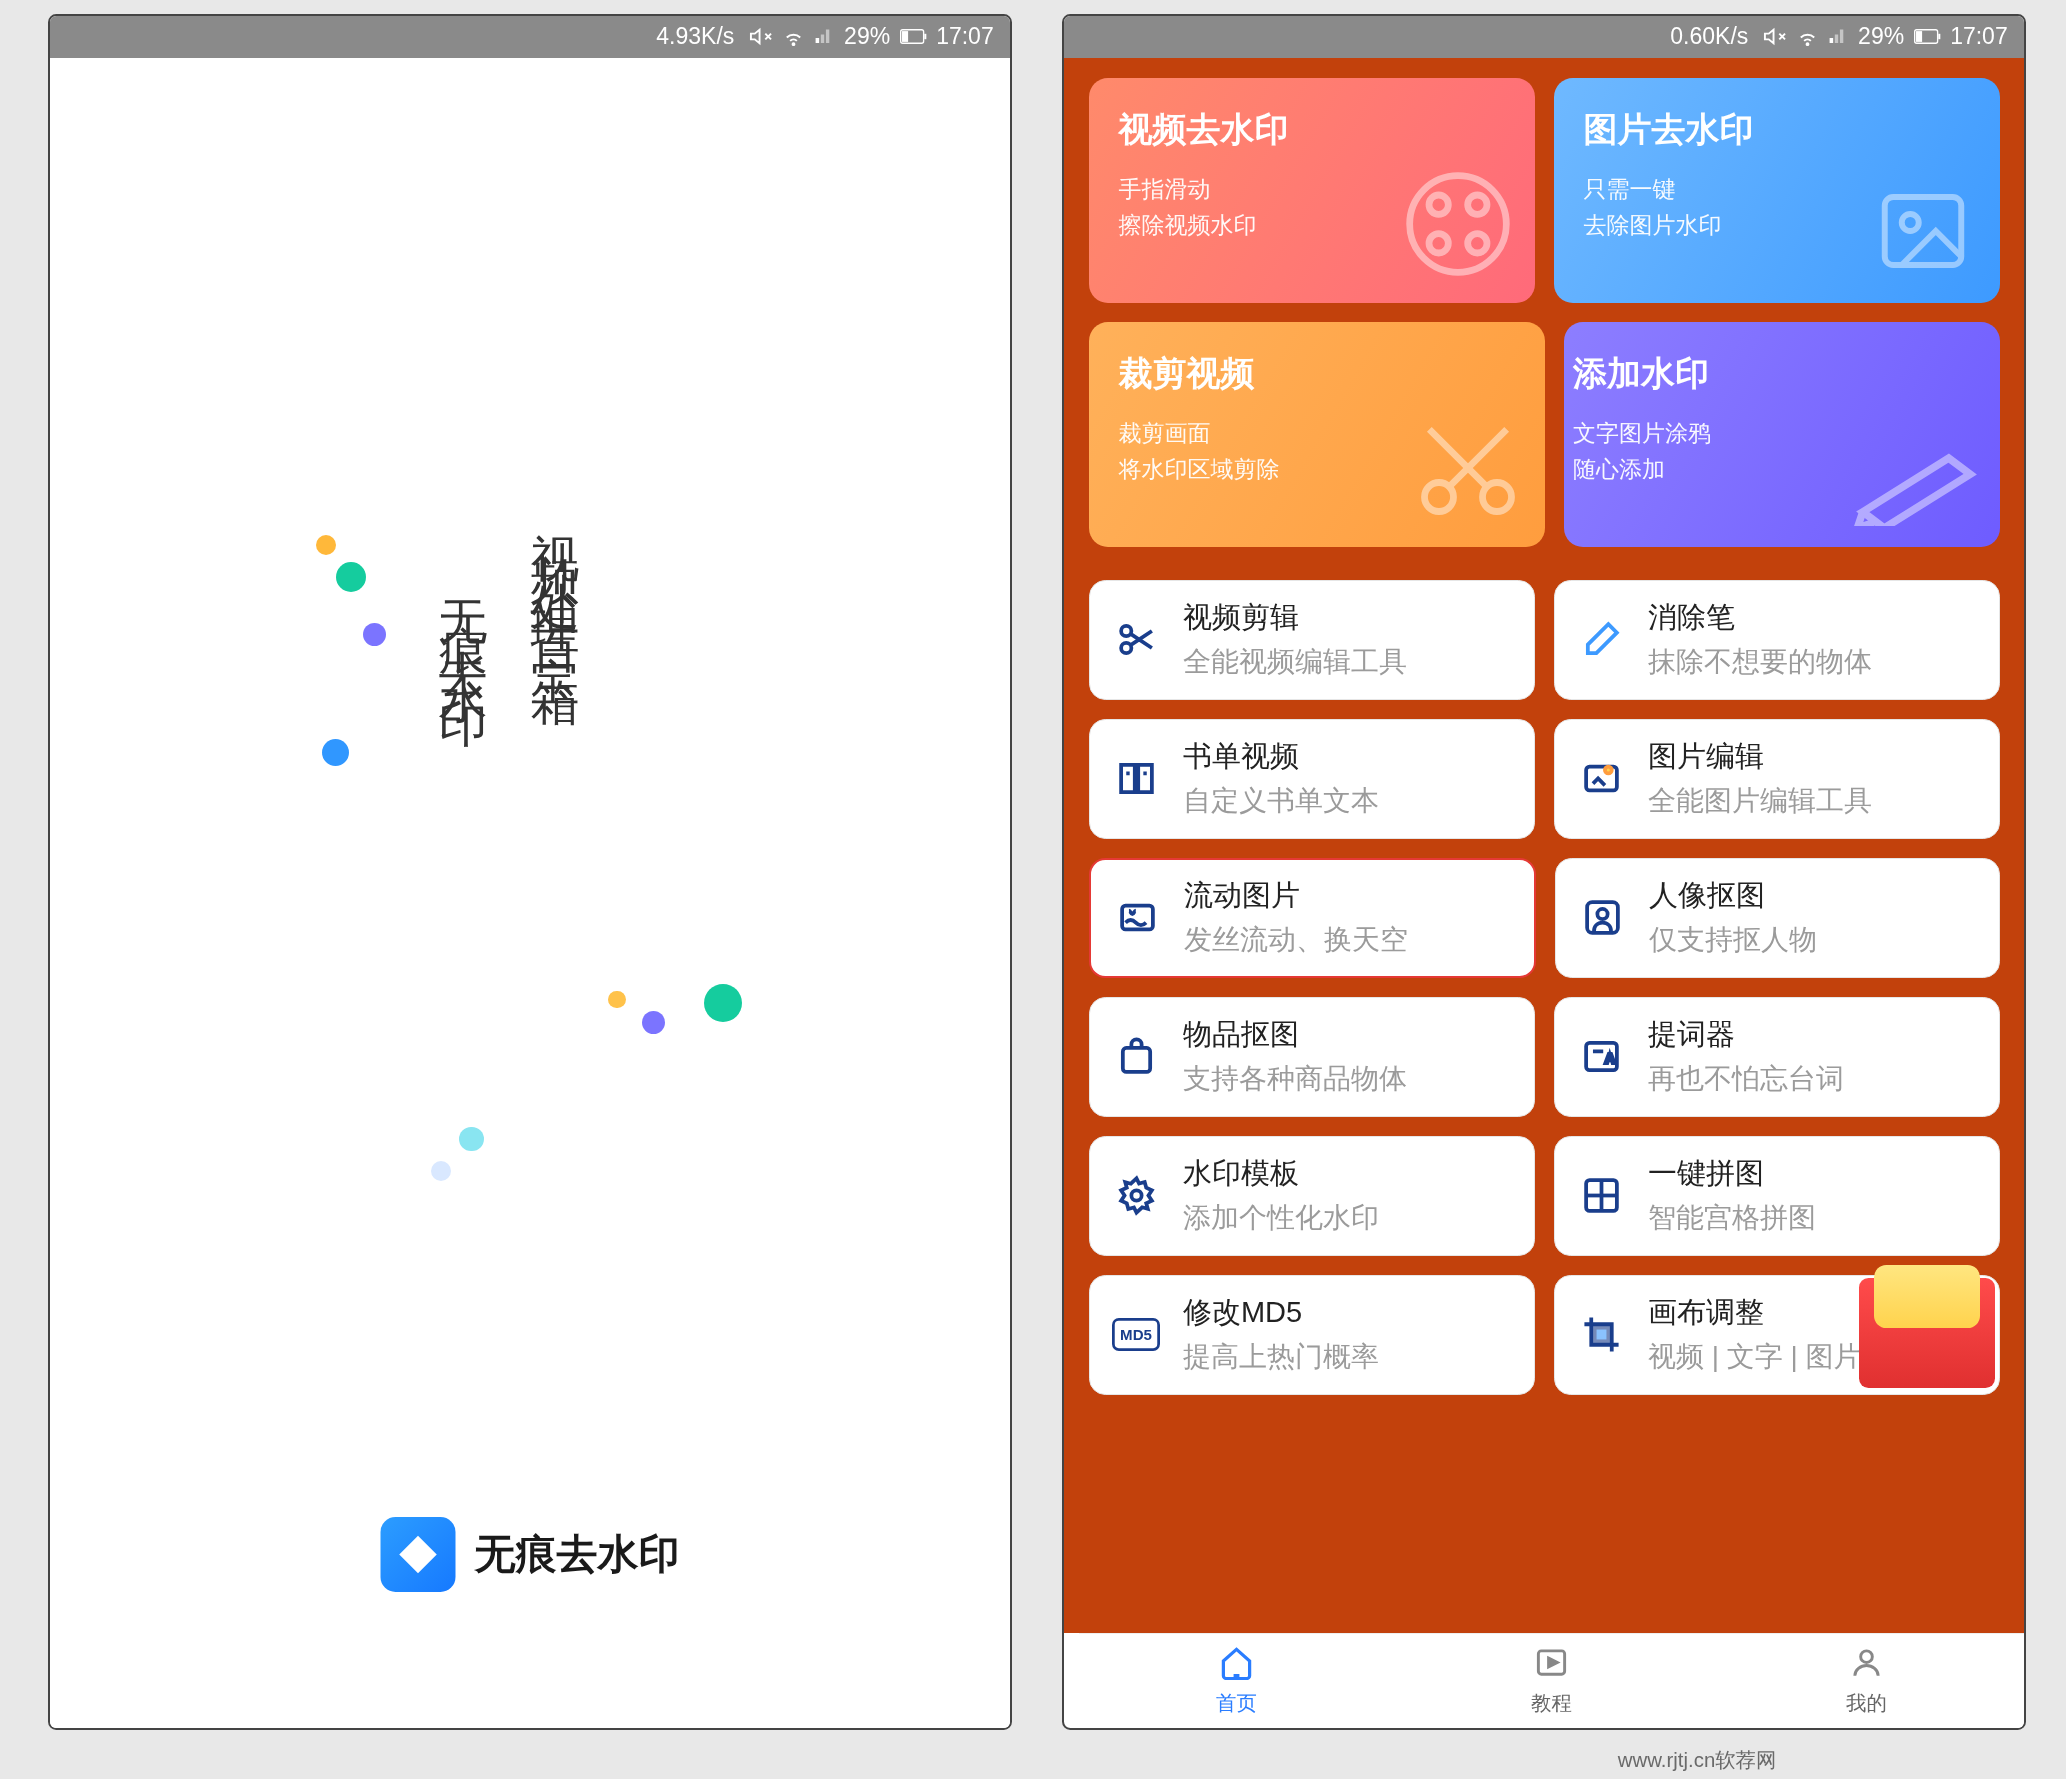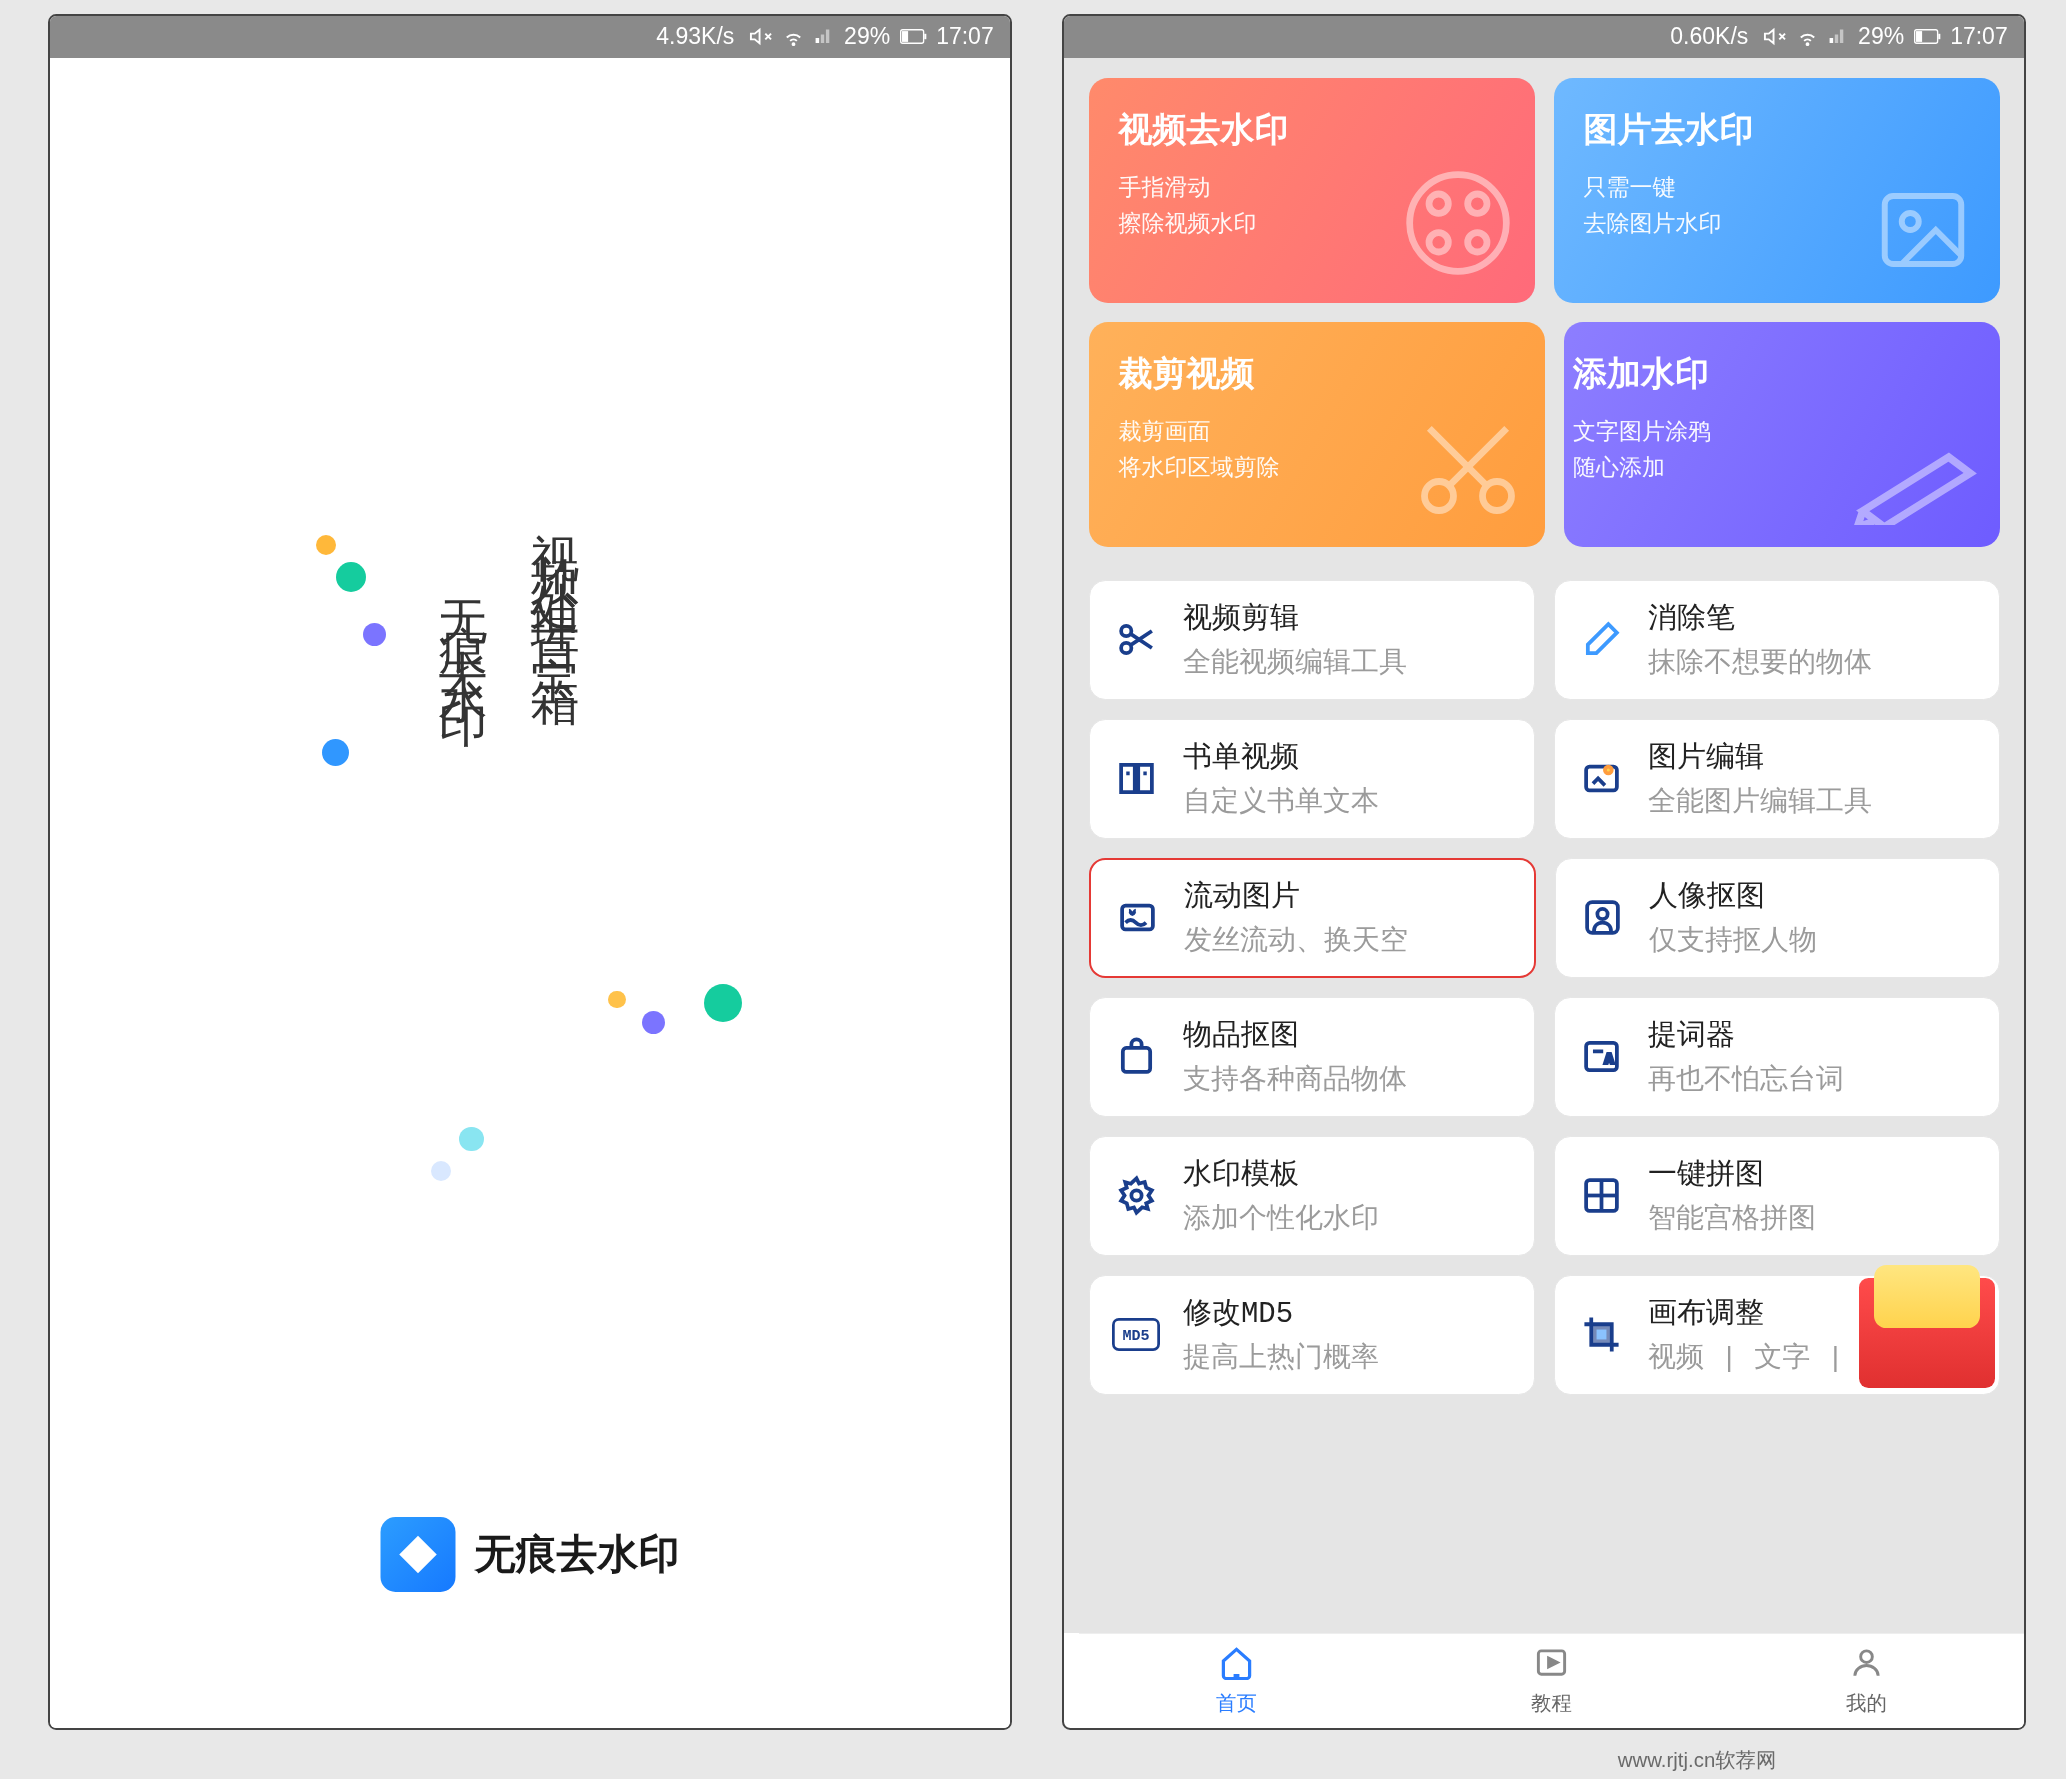--- a/index.html
+++ b/index.html
@@ -80,23 +80,22 @@
   border-radius: 15px;
   background: linear-gradient(135deg,#2c9dff,#1679ff);
   display: flex; align-items:center; justify-content:center;
 }
 .brand-text { font-size: 41px; font-weight: 700; color: #1a1a1a; }
 
 
 .main-scroll {
   position: absolute;
   top: 42px; left: 0; right: 0; bottom: 95px;
-  background: #e5e5e5;
+  background: #c2410c;
   padding: 20.4px 24.5px 0 24.5px;
-  font-family: Liberation Mono, monospace;
 }
 .row { display: flex; gap: 19px; margin-bottom: 19px; }
 .big-card {
   flex: 1;
   height: 225px;
   border-radius: 19px;
   padding: 29px 30px;
   color: #fff;
   position: relative;
   overflow: hidden;

